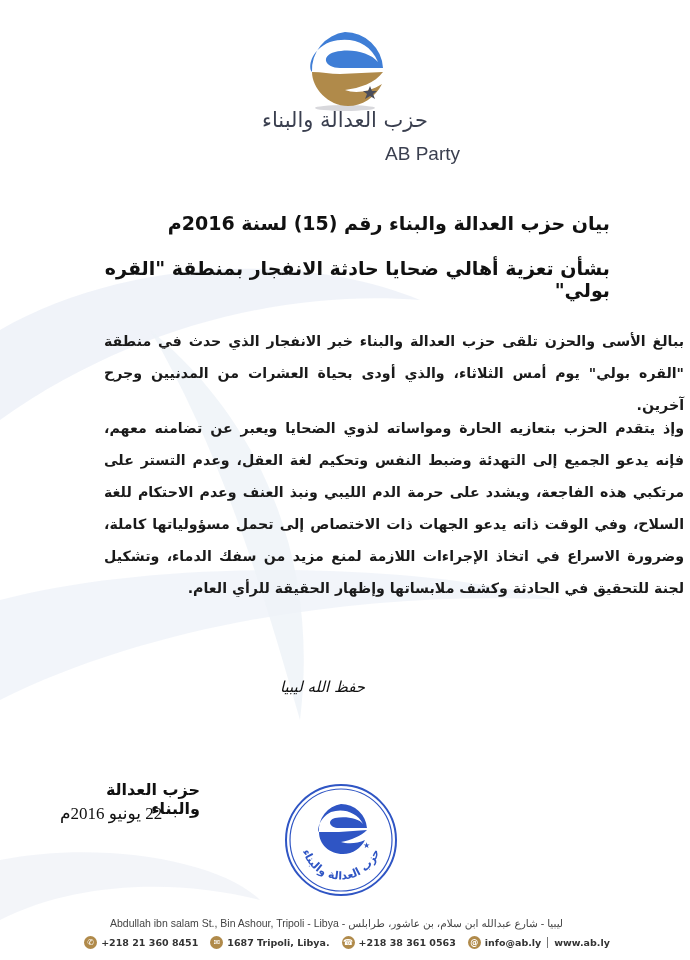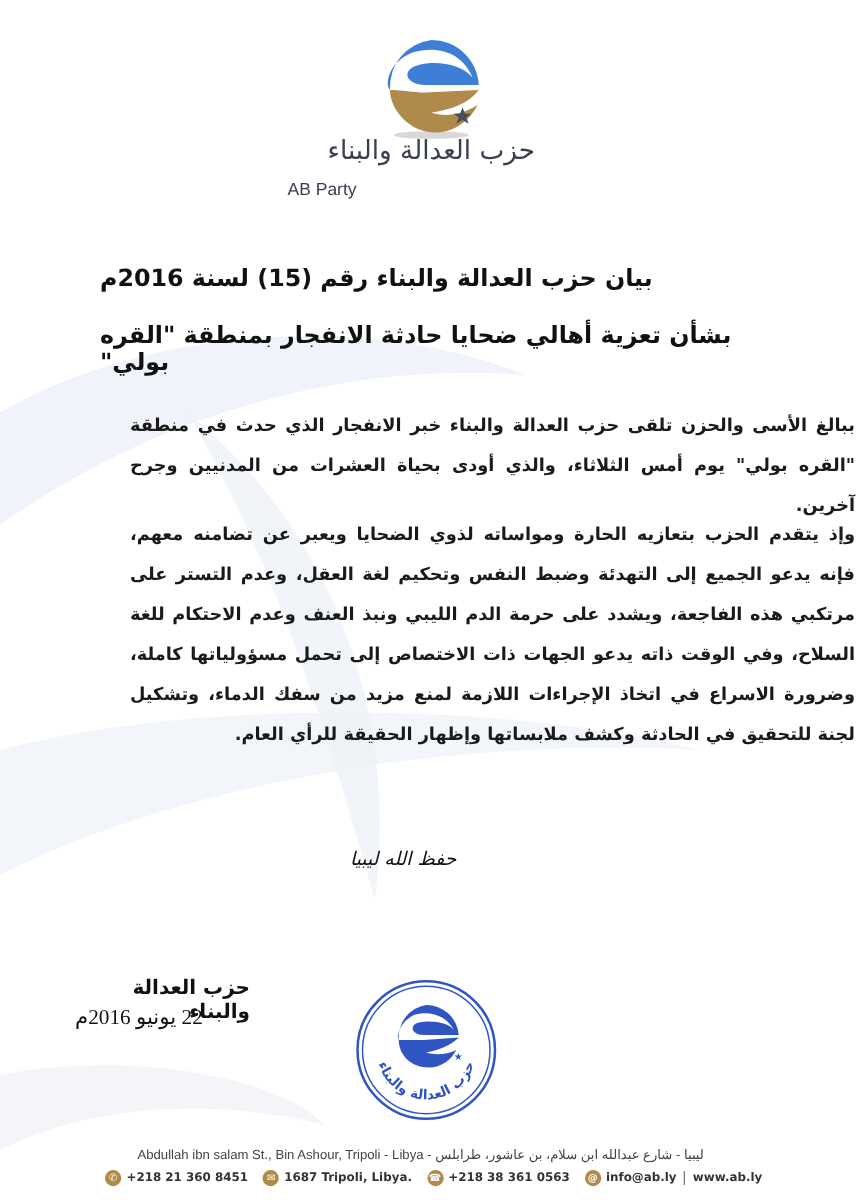--- a/index.html
+++ b/index.html
@@ -6,23 +6,23 @@
     body {
       width: 690px; height: 960px; overflow: hidden; position: relative;
       background: #ffffff;
       font-family: "DejaVu Sans", sans-serif;
       color: #111;
     }
     .watermark { position: absolute; left: 0; top: 0; width: 690px; height: 960px; pointer-events: none; }
     .logo { position: absolute; left: 300px; top: 28px; width: 90px; height: 84px; }
     .logo-ar { position: absolute; left: 230px; top: 108px; width: 230px; text-align: center;
       font-size: 21px; color: #3a3f4f; direction: rtl; font-family: "DejaVu Sans", sans-serif; }
-    .logo-en { position: absolute; left: 230px; top: 143px; width: 230px; text-align: left;
-      font-size: 14px; color: #3a3f4f; font-family: "Liberation Sans", sans-serif; }
-    .title { position: absolute; left: 80px; width: 530px; text-align: left; direction: rtl;
+    .logo-en { position: absolute; left: 230px; top: 143px; width: 230px; text-align: right;
+      font-size: 19px; color: #3a3f4f; font-family: "Liberation Sans", sans-serif; }
+    .title { position: absolute; left: 80px; width: 530px; text-align: right; direction: rtl;
       font-weight: bold; font-size: 19px; color: #111; font-family: "DejaVu Sans", sans-serif; }
     .t1 { top: 212px; }
     .t2 { top: 257px; }
     .para { position: absolute; left: 60px; width: 580px; direction: rtl; text-align: justify;
       text-align-last: right; font-size: 14.2px; line-height: 32px; font-weight: bold;
       color: #1a1a1a; font-family: "DejaVu Sans", sans-serif; margin-left: 44px; }
     .p1 { top: 325px; }
     .p2 { top: 412px; }
     .closing { position: absolute; left: 280px; top: 678px; width: 110px; text-align: left;
       direction: rtl; font-size: 15px; font-family: "DejaVu Serif", serif; font-style: italic; }

